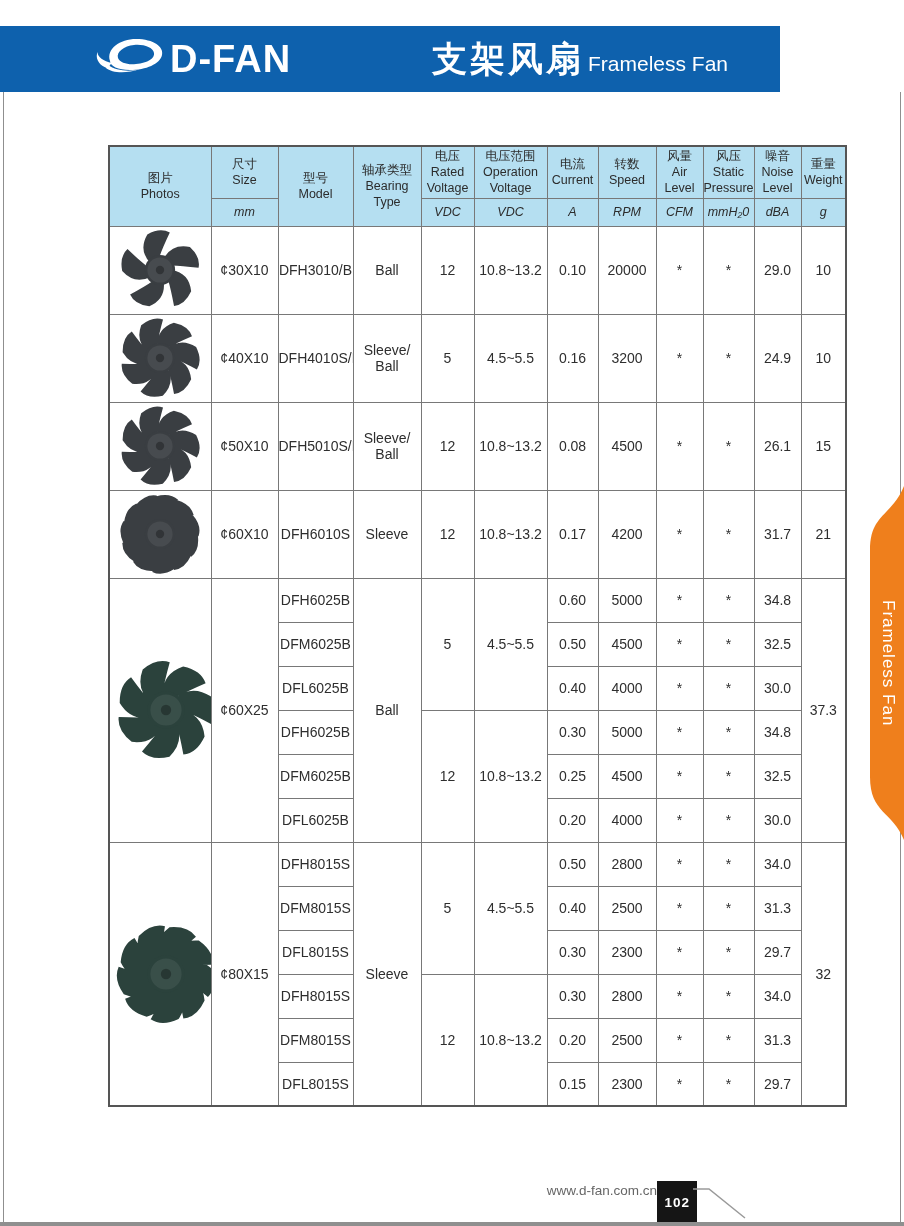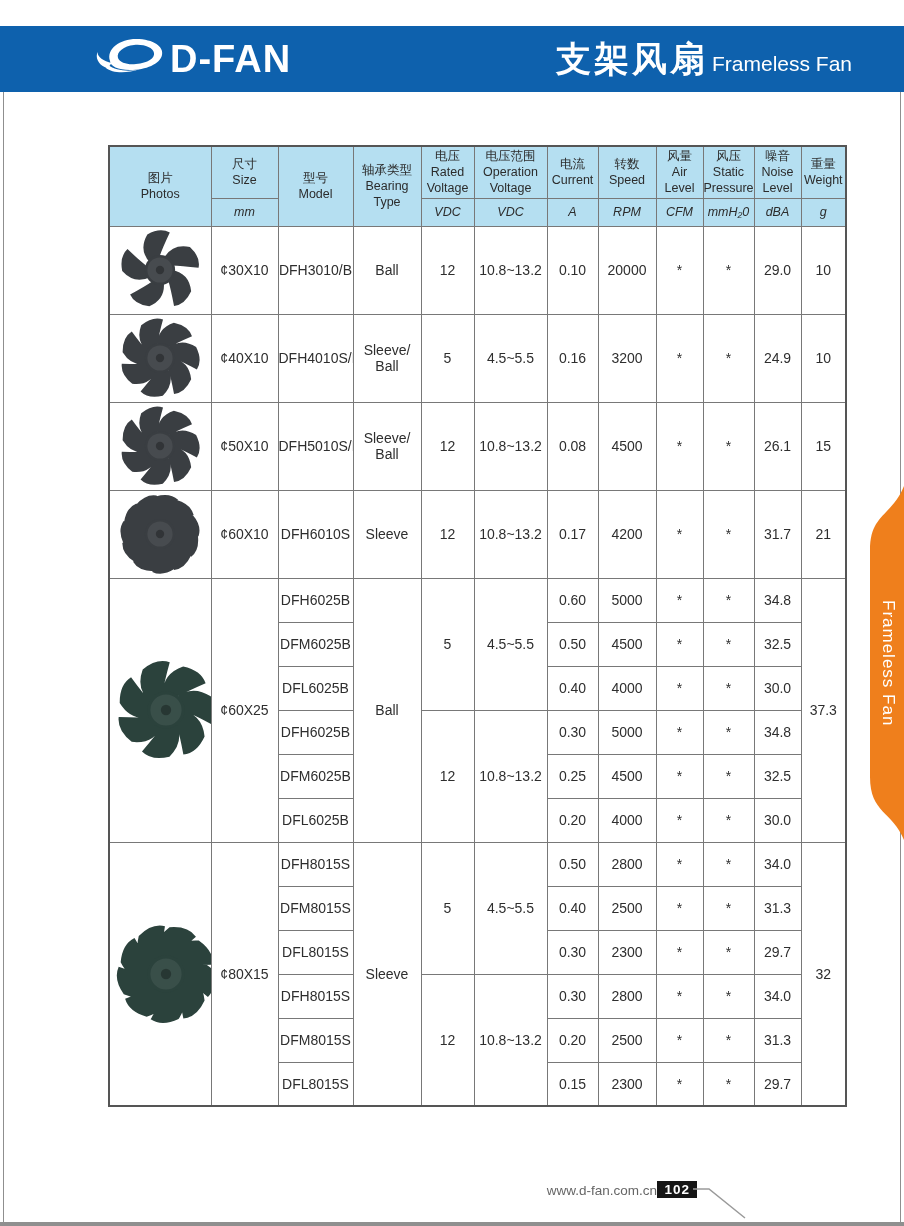--- a/index.html
+++ b/index.html
@@ -4,21 +4,21 @@
 <style>
   * { margin:0; padding:0; box-sizing:border-box; }
   html,body { background:#e8e8e8; }
   body { font-family:"Liberation Sans", sans-serif; }
   .page {
     position:relative; width:904px; height:1226px; margin:0 auto;
     background:#ffffff; overflow:hidden;
   }
   
   .topbar {
-    position:absolute; left:0; top:26px; width:904px; height:66px;
+    position:absolute; left:0; top:26px; width:780px; height:66px;
     background:#0e61ad; display:flex; align-items:center;
     justify-content:space-between; padding:0 52px 0 96px;
   }
   .brand { display:flex; align-items:center; gap:2px; }
   .brand-name { color:#fff; font-size:38px; font-weight:bold; letter-spacing:1px; }
   .titles { display:flex; align-items:baseline; gap:4px; }
   .title-zh { color:#fff; font-size:35px; font-weight:bold; letter-spacing:3px; }
   .title-en { color:#fff; font-size:21px; }
   
   .vline { position:absolute; width:1px; top:92px; bottom:4px; background:#8f8f8f; }
@@ -45,21 +45,21 @@
   .side-tab .tab-label {
     position:absolute; left:6px; top:0; height:354px; width:24px;
     display:flex; align-items:center; justify-content:center;
     writing-mode:vertical-rl; color:#fff; font-size:17px; letter-spacing:1px;
   }
   
   .footer { position:absolute; top:1180px; left:0; width:753px; height:42px; }
   .site { position:absolute; right:96px; top:3px; font-size:13.5px; color:#666; }
   .page-num {
     position:absolute; right:56px; top:1px; background:#151515; color:#fff;
-    font-size:13.5px; font-weight:bold; padding:1px 7px; letter-spacing:1px;
+    font-size:13.5px; font-weight:bold; padding:14px 7px; letter-spacing:1px;
   }
   .footer svg.corner { position:absolute; right:4px; top:0; width:56px; height:40px; }
 </style>
 </head>
 <body>
 
 <div class="page">
 
   <div class="topbar">
     <div class="brand">

